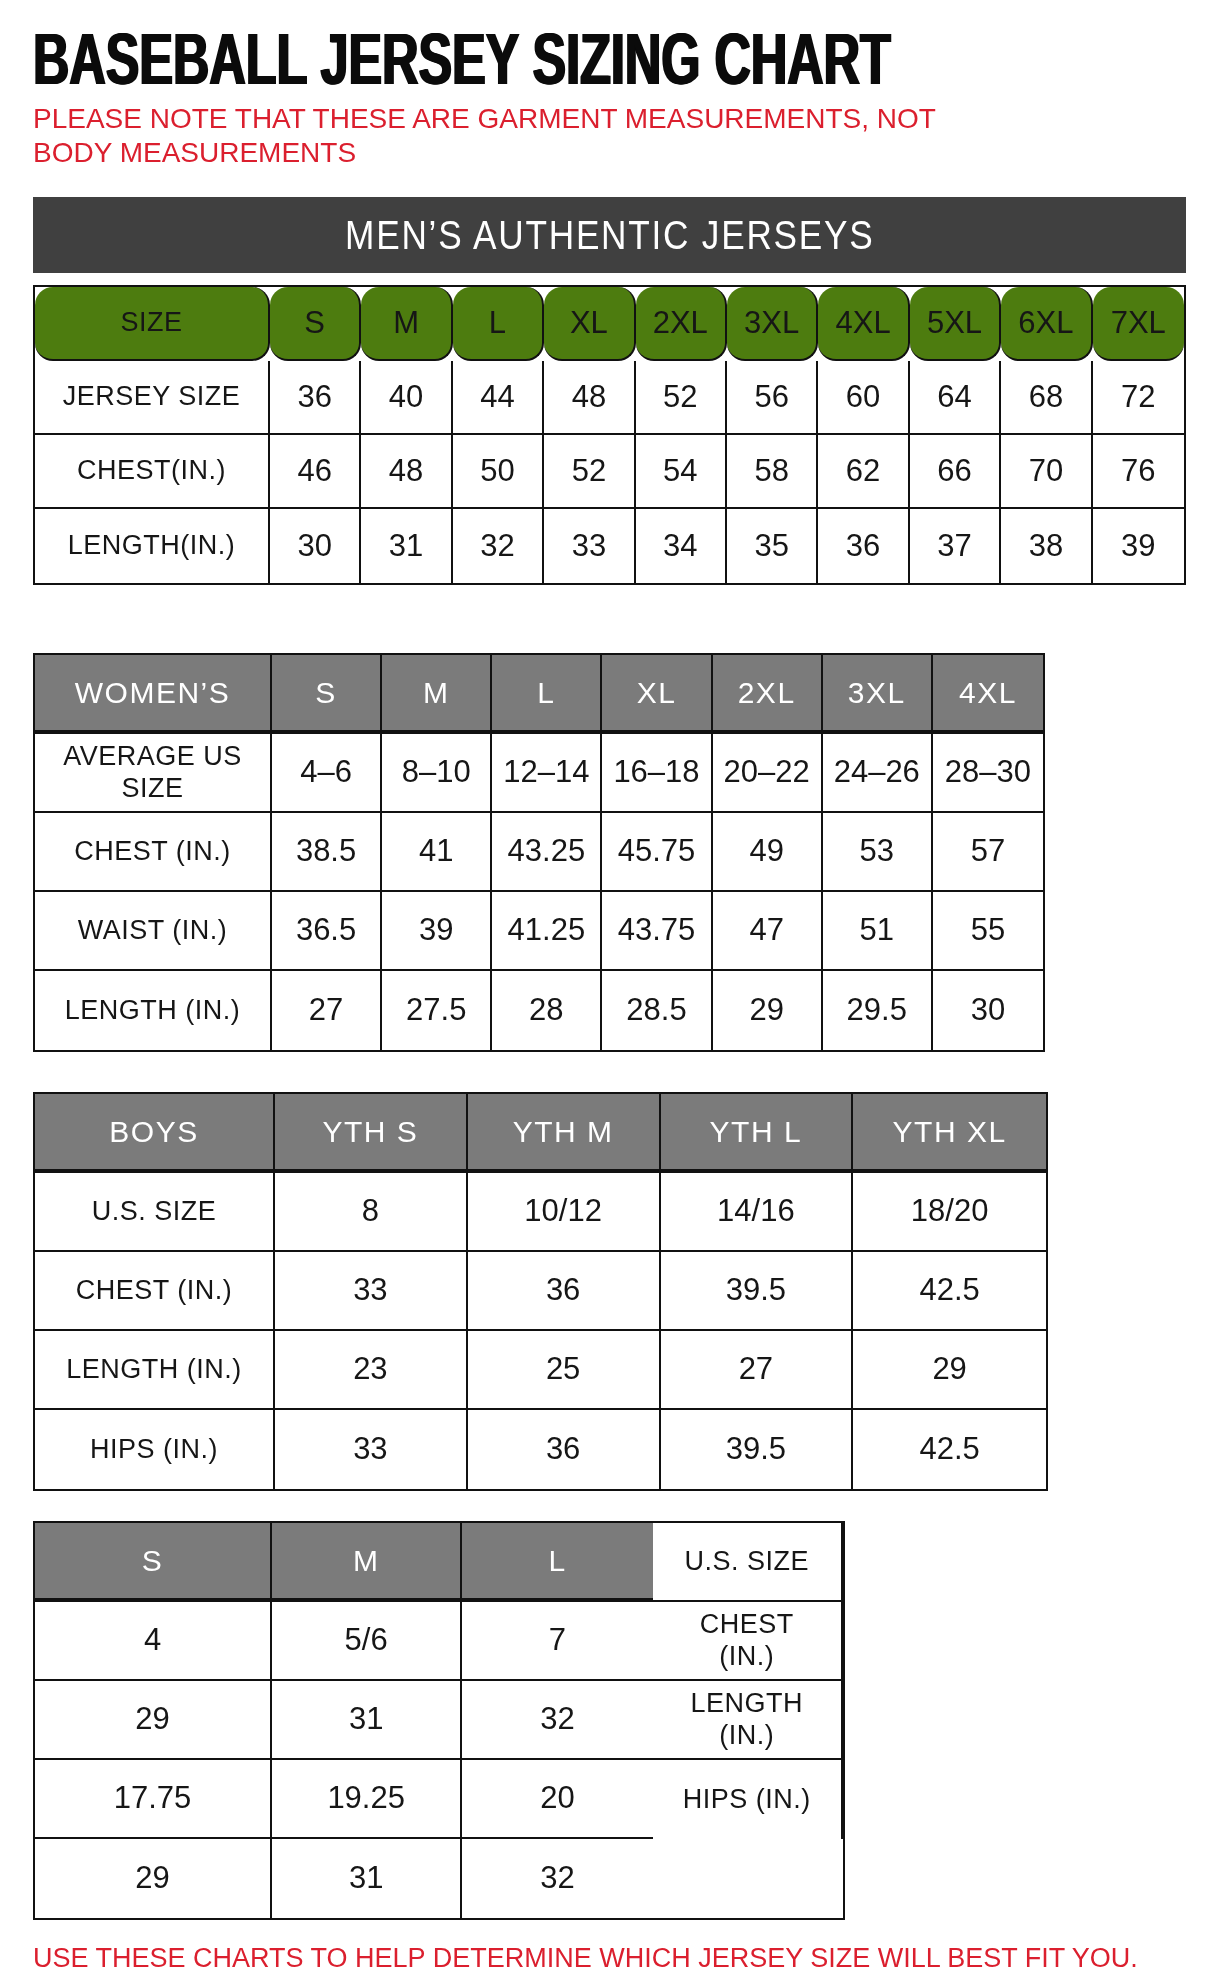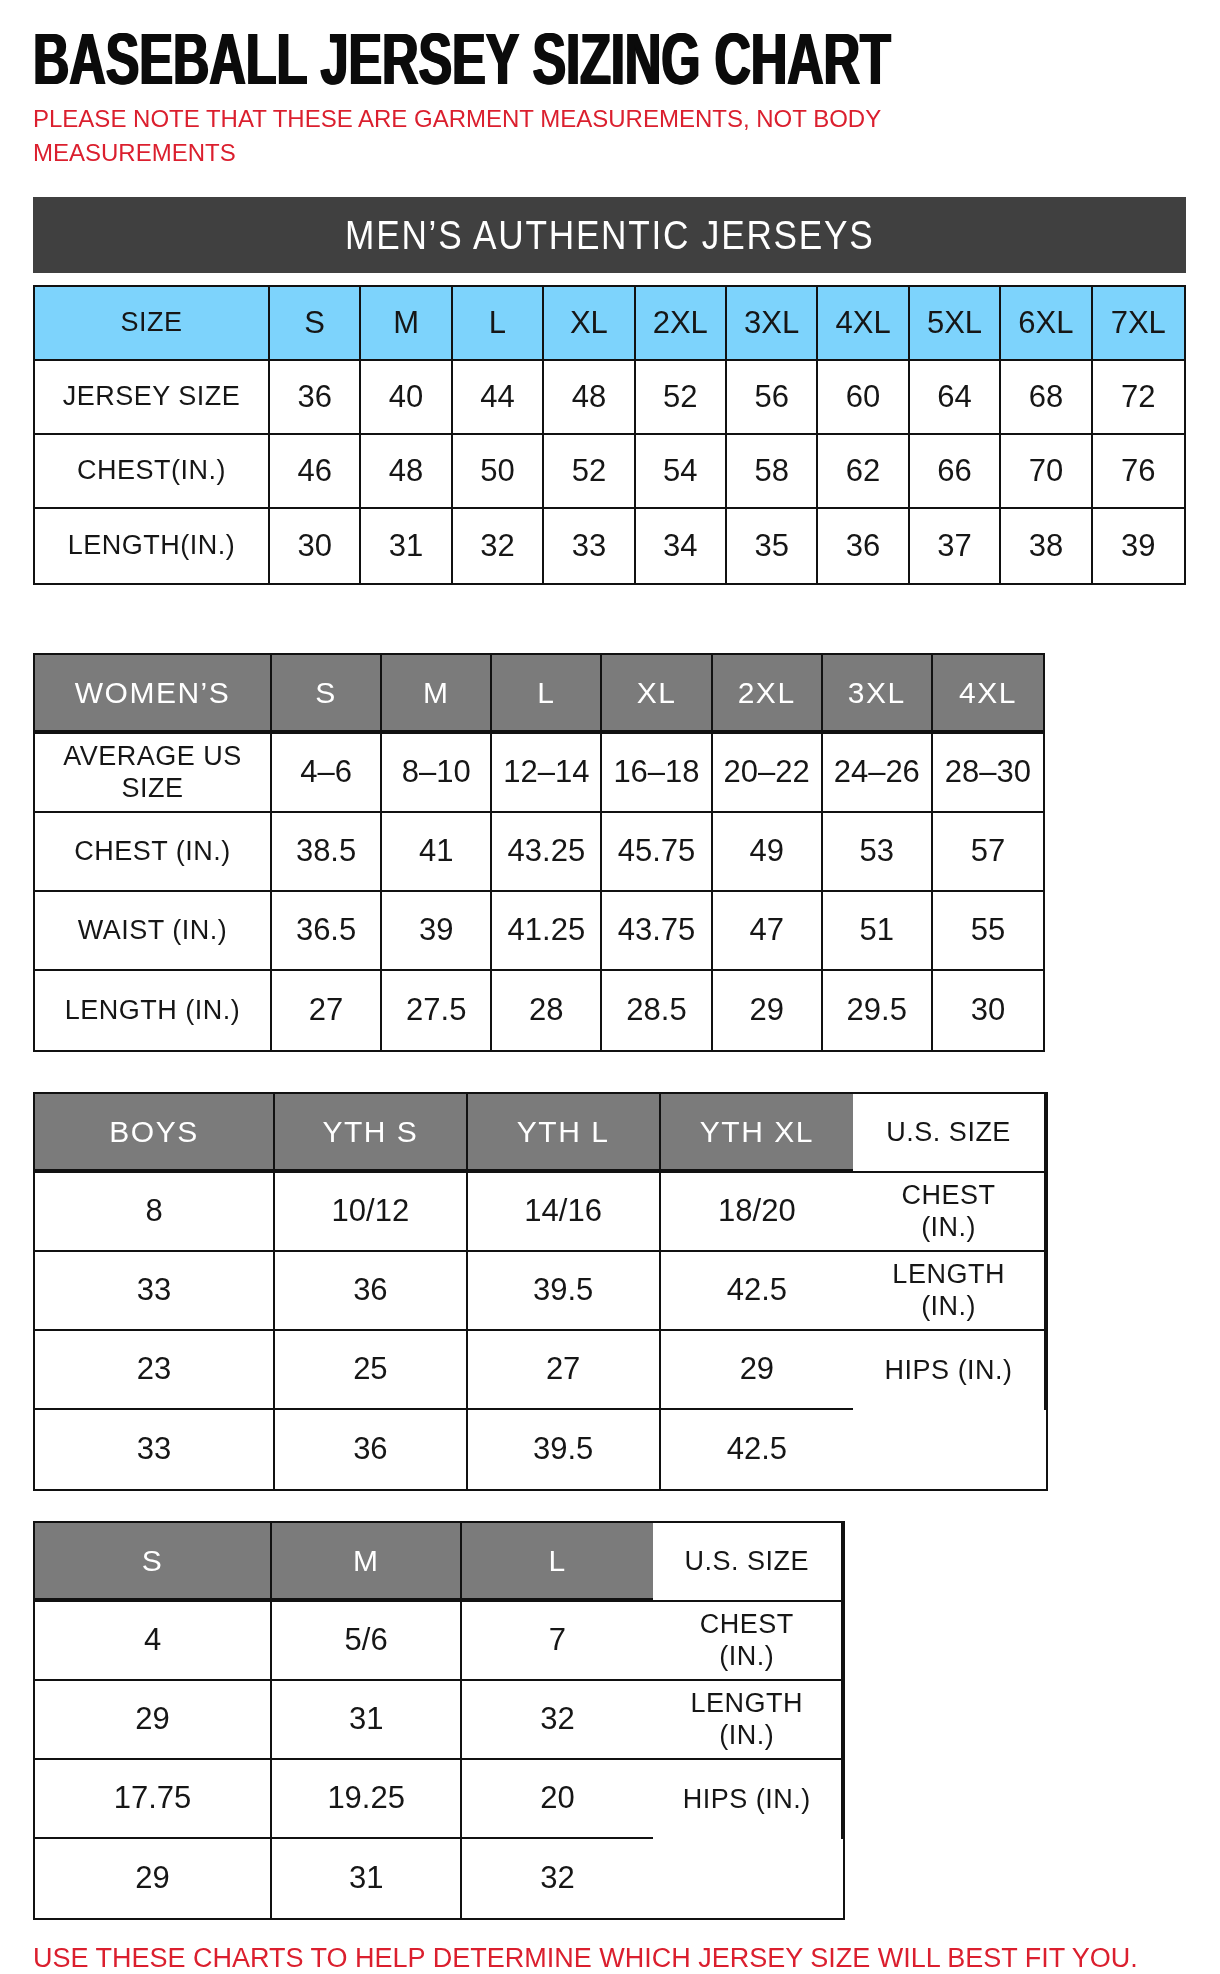--- a/index.html
+++ b/index.html
@@ -23,21 +23,21 @@
     white-space: nowrap;
     transform: scaleX(0.70);
     transform-origin: left center;
     letter-spacing: 0px;
     text-shadow: 1.5px 0 0 #0b0b0b, -1.5px 0 0 #0b0b0b;
   }
   .note {
     margin: 14px 0 0 0;
     width: 935px;
     color: #db1f2e;
-    font-size: 24px;
+    font-size: 28px;
     line-height: 34px;
     font-weight: 500;
   }
   .banner {
     margin-top: 27px;
     width: 1153px; height: 76px;
     background: #404040;
     display: flex; align-items: center; justify-content: center;
   }
   .banner-text {
@@ -74,21 +74,21 @@
   .cell.label { font-size: 27px; letter-spacing: 0.5px; }
   .cell.c-last { border-right: none; }
   .cell.r-last { border-bottom: none; }
   .t-womens .r-header, .t-boys .r-header, .t-preschool .r-header {
     background: #7b7b7b;
     color: #ffffff;
     border-bottom-width: 4px;
     font-size: 30px;
     letter-spacing: 1.5px;
   }
-  .t-mens .r-header { background: #7dd3fc; color: #161616; }
+  .t-mens .r-header { background: #4d7c0f; color: #161616; border-radius: 18px; }
   .footer {
     margin: 22px 0 0 0;
     color: #db1f2e;
     font-size: 27px;
     line-height: 32px;
     font-weight: 500;
     white-space: nowrap;
   }
 </style>
 </head>
@@ -186,20 +186,21 @@
       <div class="cell  r-last">27.5</div>
       <div class="cell  r-last">28</div>
       <div class="cell  r-last">28.5</div>
       <div class="cell  r-last">29</div>
       <div class="cell  r-last">29.5</div>
       <div class="cell c-last r-last">30</div>
     </div>
   <div class="sizing-table t-boys">
       <div class="cell label r-header c-first">BOYS</div>
       <div class="cell r-header">YTH S</div>
+      <div class="cell r-header">YTH M</div>
       <div class="cell r-header">YTH L</div>
       <div class="cell r-header c-last">YTH XL</div>
       <div class="cell label c-first">U.S. SIZE</div>
       <div class="cell">8</div>
       <div class="cell">10/12</div>
       <div class="cell">14/16</div>
       <div class="cell c-last">18/20</div>
       <div class="cell label c-first">CHEST (IN.)</div>
       <div class="cell">33</div>
       <div class="cell">36</div>

